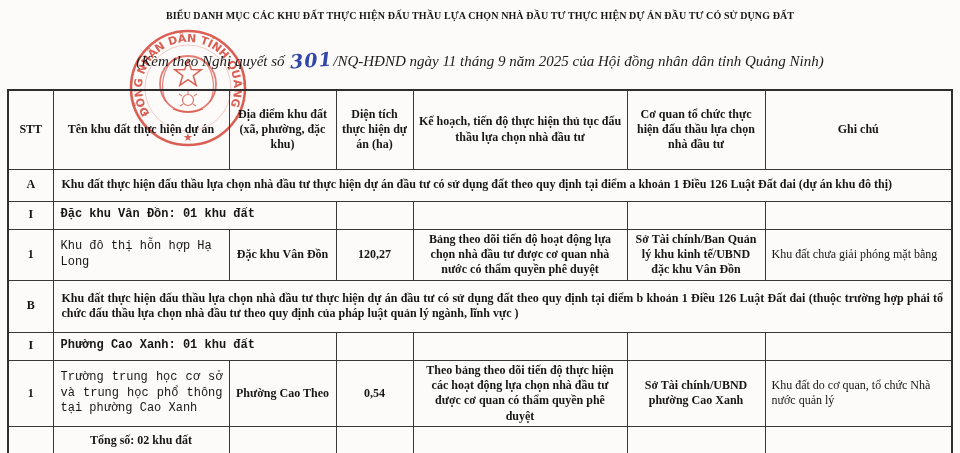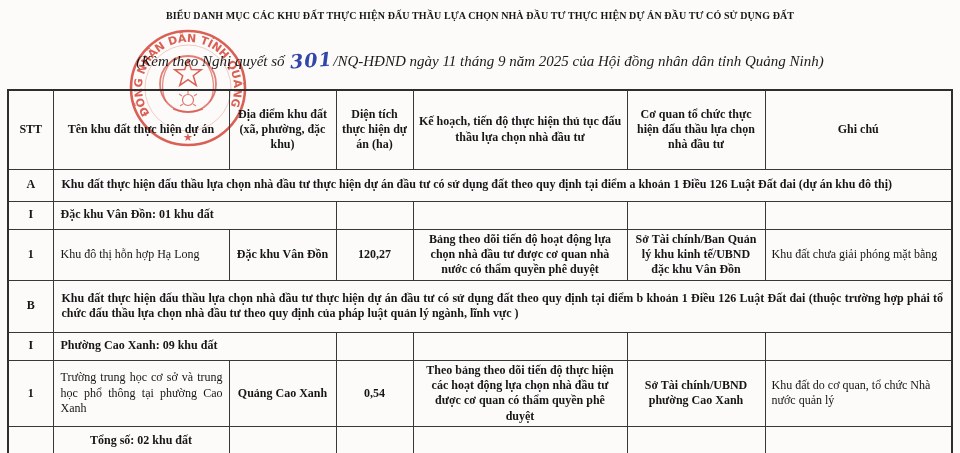--- a/index.html
+++ b/index.html
@@ -32,21 +32,21 @@
   tr.h-group    { height:28px; }
   tr.h-row1     { height:50px; }
   tr.h-secB     { height:52px; }
   tr.h-row2     { height:64px; }
   tr.h-total    { height:28px; }
   .hd  { font-weight:bold; text-align:center; padding:2px 3px !important; }
   .c   { text-align:center;font-weight:bold; }
   .b   { font-weight:bold; }
   .jst { text-align:justify; text-justify:inter-word; }
   .sec { font-weight:bold; text-align:justify; padding:6px 8px !important; }
-  .name-left { padding-left:7px !important; }
+  .name-left { padding-left:7px !important;font-family:Liberation Mono, monospace; }
   .stamp { position:absolute; left:88px; top:-12px; width:200px; height:200px;
            mix-blend-mode:multiply; opacity:.88; pointer-events:none; }
 </style>
 </head>
 <body>
 
 <div class="page">
 
   <div class="title-block">
     <div class="title-line">BIỂU DANH MỤC CÁC KHU ĐẤT THỰC HIỆN ĐẤU THẦU LỰA CHỌN NHÀ ĐẦU TƯ THỰC HIỆN DỰ ÁN ĐẦU TƯ CÓ SỬ DỤNG ĐẤT</div>
@@ -123,31 +123,31 @@
         <td>Khu đất chưa giải phóng mặt bằng</td>
       </tr>
 
       <tr class="h-secB">
         <td class="c b">B</td>
         <td class="sec" colspan="6">Khu đất thực hiện đấu thầu lựa chọn nhà đầu tư thực hiện dự án đầu tư có sử dụng đất theo quy định tại điểm b khoản 1 Điều 126 Luật Đất đai (thuộc trường hợp phải tổ chức đấu thầu lựa chọn nhà đầu tư theo quy định của pháp luật quản lý ngành, lĩnh vực )</td>
       </tr>
 
       <tr class="h-group">
         <td class="c b">I</td>
-        <td class="b name-left" colspan="2">Phường Cao Xanh: 09 khu đất</td>
+        <td class="b name-left" colspan="2">Phường Cao Xanh: 01 khu đất</td>
         <td></td>
         <td></td>
         <td></td>
         <td></td>
       </tr>
 
       <tr class="h-row2">
         <td class="c">1</td>
         <td class="jst name-left">Trường trung học cơ sở và trung học phổ thông tại phường Cao Xanh</td>
-        <td class="c">Quảng Cao Xanh</td>
+        <td class="c">Phường Cao Theo</td>
         <td class="c">0,54</td>
         <td class="c">Theo bảng theo dõi tiến độ thực hiện các hoạt động lựa chọn nhà đầu tư được cơ quan có thẩm quyền phê duyệt</td>
         <td class="c">Sở Tài chính/UBND phường Cao Xanh</td>
         <td>Khu đất do cơ quan, tổ chức Nhà nước quản lý</td>
       </tr>
 
       <tr class="h-total">
         <td></td>
         <td class="c b">Tổng số: 02 khu đất</td>
         <td></td>

